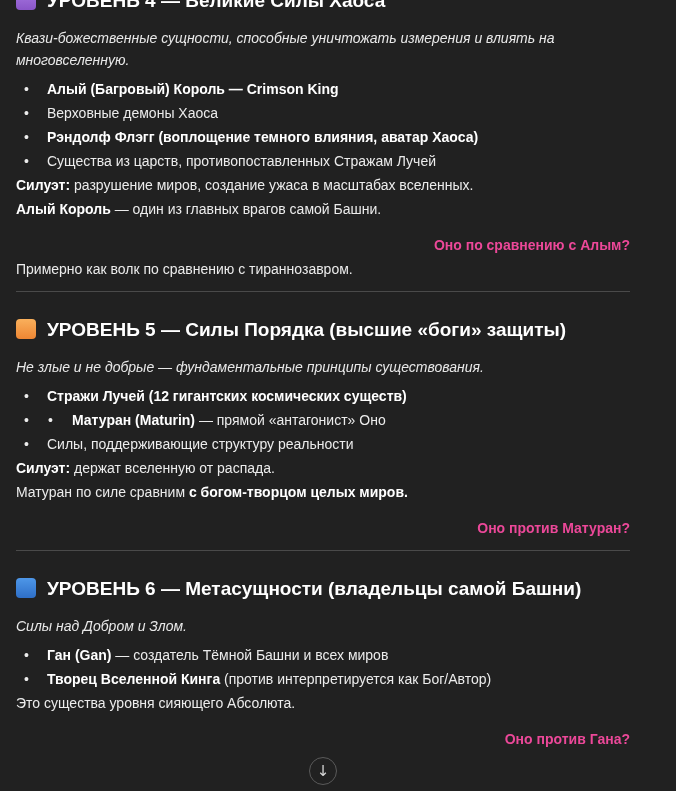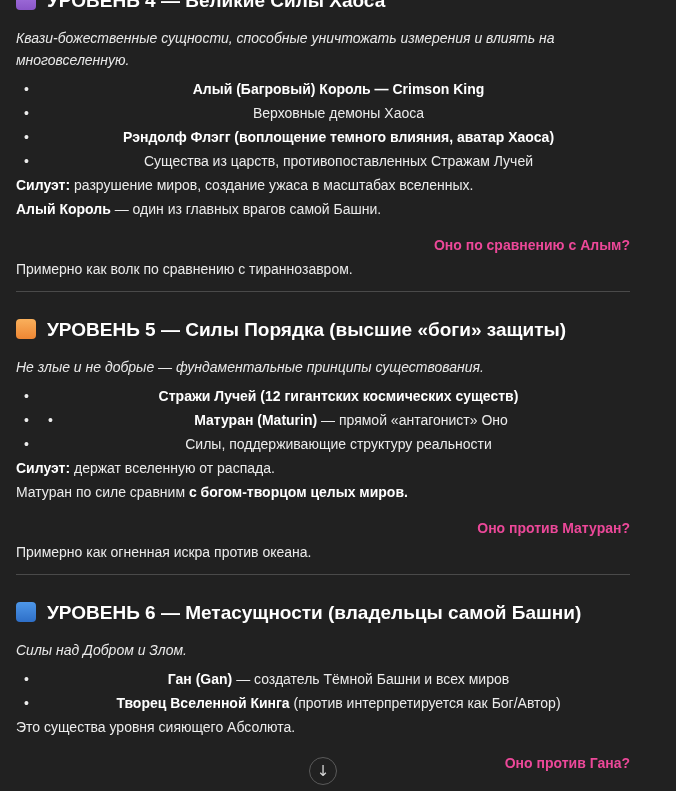--- a/index.html
+++ b/index.html
@@ -45,21 +45,20 @@
   }
   ul.bullet-list {
     list-style: none;
     margin: 0;
     padding: 0;
   }
   ul.bullet-list li {
     position: relative;
     padding-left: 31px;
     line-height: 24px;
-    text-align: center;
   }
   ul.bullet-list li::before {
     content: "\2022";
     position: absolute;
     left: 8px;
     top: 0;
     line-height: 24px;
     color: #ececec;
   }
   ul.bullet-list ul.sub {
@@ -141,21 +140,20 @@
       <ul class="bullet-list">
         <li class="bullet-item"><span class="seg-bold">Стражи Лучей (12 гигантских космических существ)</span></li>
         <li class="bullet-item"><ul class="sub">
             <li class="bullet-item"><span class="seg-bold">Матуран (Maturin)</span><span class="seg"> — прямой «антагонист» Оно</span></li>
           </ul></li>
         <li class="bullet-item"><span class="seg">Силы, поддерживающие структуру реальности</span></li>
       </ul>
       <p class="para"><span class="seg-bold">Силуэт:</span><span class="seg"> держат вселенную от распада.</span></p>
       <p class="para"><span class="seg">Матуран по силе сравним </span><span class="seg-bold">с богом-творцом целых миров.</span></p>
       <p class="question">Оно против Матуран?</p>
-      <p class="answer">Примерно как огненная искра против океана.</p>
     </section>
     <hr class="divider">
     <section class="section">
       <h3 class="section-heading"><span class="emoji-square" style="background: linear-gradient(rgb(78, 151, 232), rgb(46, 111, 200));"></span><span class="heading-text">УРОВЕНЬ 6 — Метасущности (владельцы самой Башни)</span></h3>
       <p class="intro">Силы над Добром и Злом.</p>
       <ul class="bullet-list">
         <li class="bullet-item"><span class="seg-bold">Ган (Gan)</span><span class="seg"> — создатель Тёмной Башни и всех миров</span></li>
         <li class="bullet-item"><span class="seg-bold">Творец Вселенной Кинга</span><span class="seg"> (против интерпретируется как Бог/Автор)</span></li>
       </ul>
       <p class="para"><span class="seg">Это существа уровня сияющего Абсолюта.</span></p>

